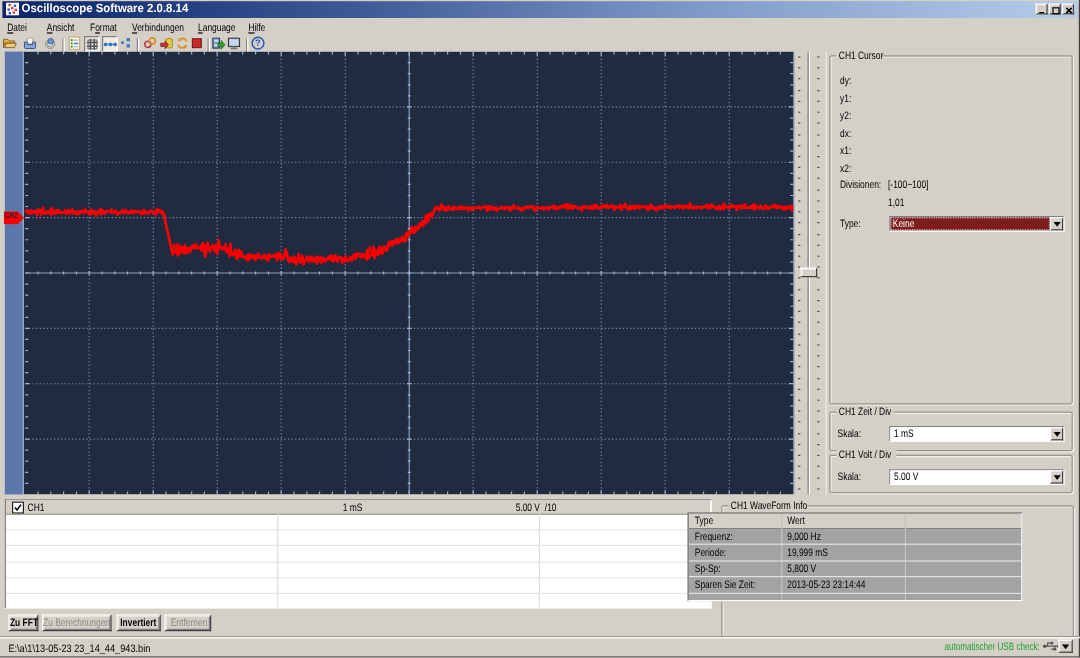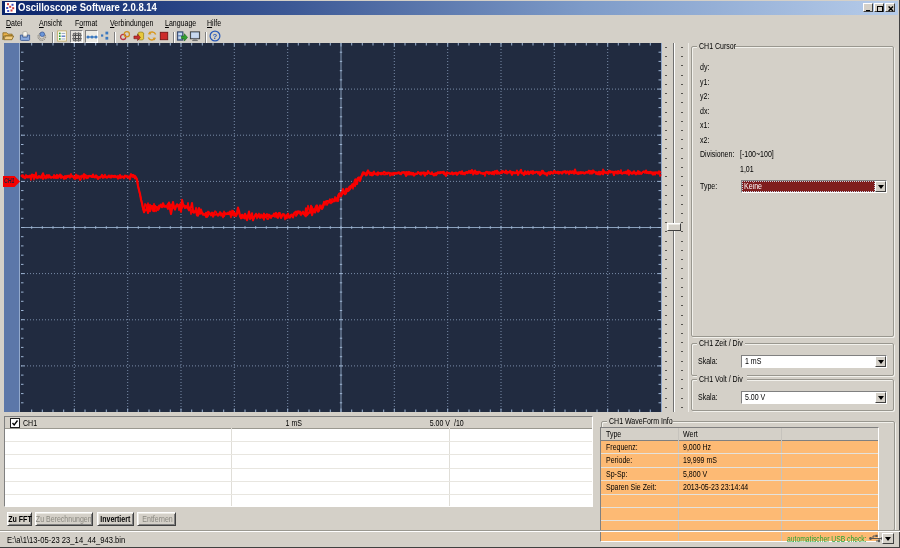--- a/index.html
+++ b/index.html
@@ -622,21 +622,21 @@
     <div style="position:absolute;left:0;top:24px;width:100%;height:1px;background:#E8E6E0"></div>
     <div style="position:absolute;left:0;top:37px;width:100%;height:1px;background:#E8E6E0"></div>
     <div style="position:absolute;left:0;top:51px;width:100%;height:1px;background:#E8E6E0"></div>
     <div style="position:absolute;left:0;top:64px;width:100%;height:1px;background:#E8E6E0"></div>
     <div style="position:absolute;left:0;top:77px;width:100%;height:1px;background:#E8E6E0"></div>
   </div>
 
 <div style="position:absolute;left:601px;top:421px;width:294px;height:110px;box-sizing:border-box;border:1px solid #99978F;border-radius:2px;box-shadow:1px 1px 0 #F2F1EC, inset 1px 1px 0 #F2F1EC"></div>
 <div style="position:absolute;left:607px;top:417px;width:66px;height:9px;background:#D4D0C8"></div>
 <div style="position:absolute;left:609px;top:416px;font-size:9px;color:#000;white-space:nowrap;transform:scaleX(0.78);transform-origin:0 0;">CH1 WaveForm Info</div>
-<div style="position:absolute;left:600px;top:427px;width:279px;height:115px;box-sizing:border-box;background:#fdba74;border:1px solid;border-color:#808080 #fff #fff #808080;overflow:hidden">
+<div style="position:absolute;left:573px;top:427px;width:279px;height:74px;box-sizing:border-box;background:#a3a3a3;border:1px solid;border-color:#808080 #fff #fff #808080;overflow:hidden">
     <div style="position:absolute;left:0;top:0;width:100%;height:12px;background:#D4D0C8;border-bottom:1px solid #808080"></div>
     <div style="position:absolute;left:5px;top:1px;font-size:9px;color:#000;white-space:nowrap;transform:scaleX(0.78);transform-origin:0 0;">Type</div>
     <div style="position:absolute;left:82px;top:1px;font-size:9px;color:#000;white-space:nowrap;transform:scaleX(0.78);transform-origin:0 0;">Wert</div>
     <div style="position:absolute;left:77px;top:0;width:1px;height:100%;background:#C6C3BD"></div>
     <div style="position:absolute;left:180px;top:0;width:1px;height:100%;background:#C6C3BD"></div>
     <div style="position:absolute;left:5px;top:14px;font-size:9px;color:#000;white-space:nowrap;transform:scaleX(0.78);transform-origin:0 0;">Frequenz:</div>
     <div style="position:absolute;left:82px;top:14px;font-size:9px;color:#000;white-space:nowrap;transform:scaleX(0.78);transform-origin:0 0;">9,000 Hz</div>
     <div style="position:absolute;left:0;top:25px;width:100%;height:1px;background:#E4E2DC"></div>
     <div style="position:absolute;left:5px;top:27.4px;font-size:9px;color:#000;white-space:nowrap;transform:scaleX(0.78);transform-origin:0 0;">Periode:</div>
     <div style="position:absolute;left:82px;top:27.4px;font-size:9px;color:#000;white-space:nowrap;transform:scaleX(0.78);transform-origin:0 0;">19,999 mS</div>

